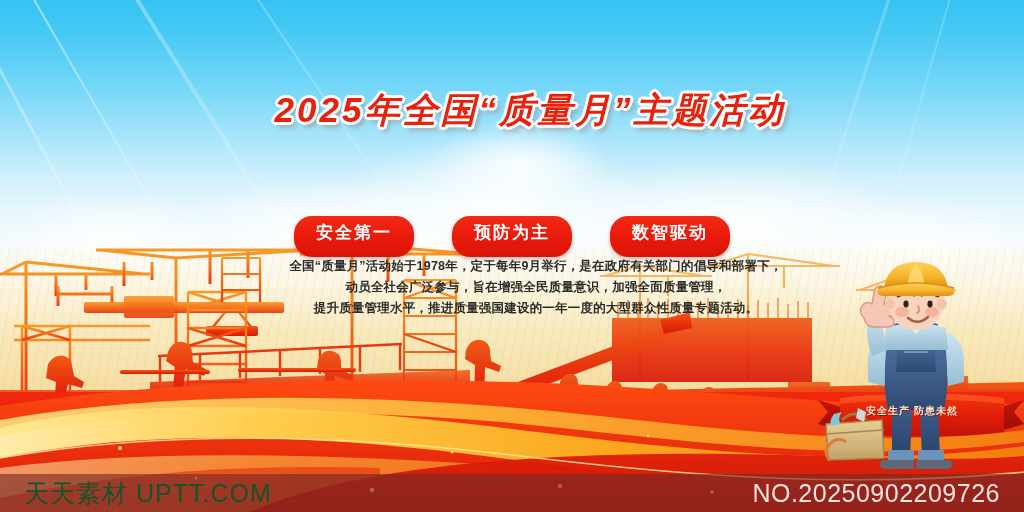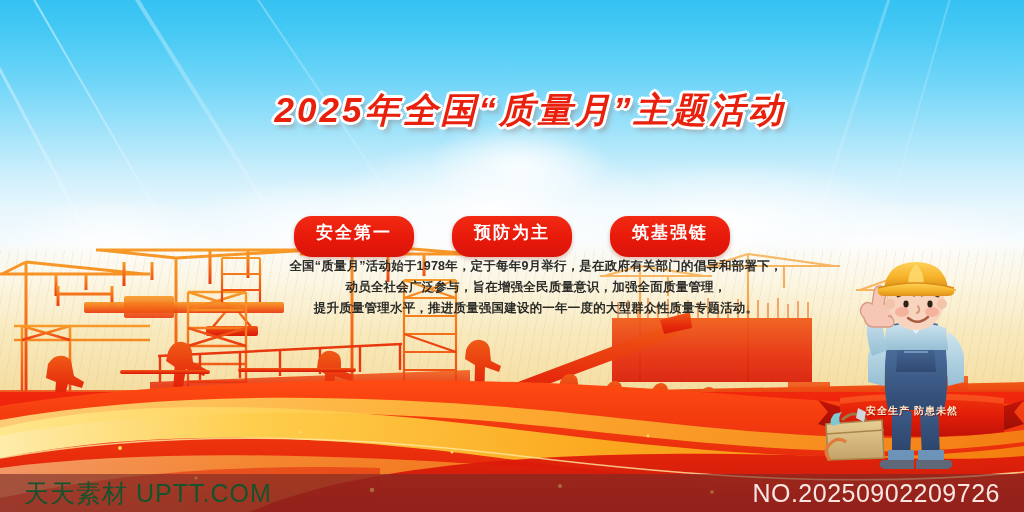--- a/index.html
+++ b/index.html
@@ -374,21 +374,21 @@
     </g>
   </svg>
 
   <div class="title-wrap">
     <div class="line1">2025年全国“质量月”主题活动</div>
   </div>
 
   <div class="badges">
     <div class="badge">安全第一</div>
     <div class="badge">预防为主</div>
-    <div class="badge">筑基强链</div>
+    <div class="badge">数智驱动</div>
   </div>
 
   <div class="para">
     <div>全国“质量月”活动始于1978年，定于每年9月举行，是在政府有关部门的倡导和部署下，</div>
     <div>动员全社会广泛参与，旨在增强全民质量意识，加强全面质量管理，</div>
     <div>提升质量管理水平，推进质量强国建设的一年一度的大型群众性质量专题活动。</div>
   </div>
 
   <svg class="ribbon" viewBox="0 0 206 52" preserveAspectRatio="none">
     <defs>

